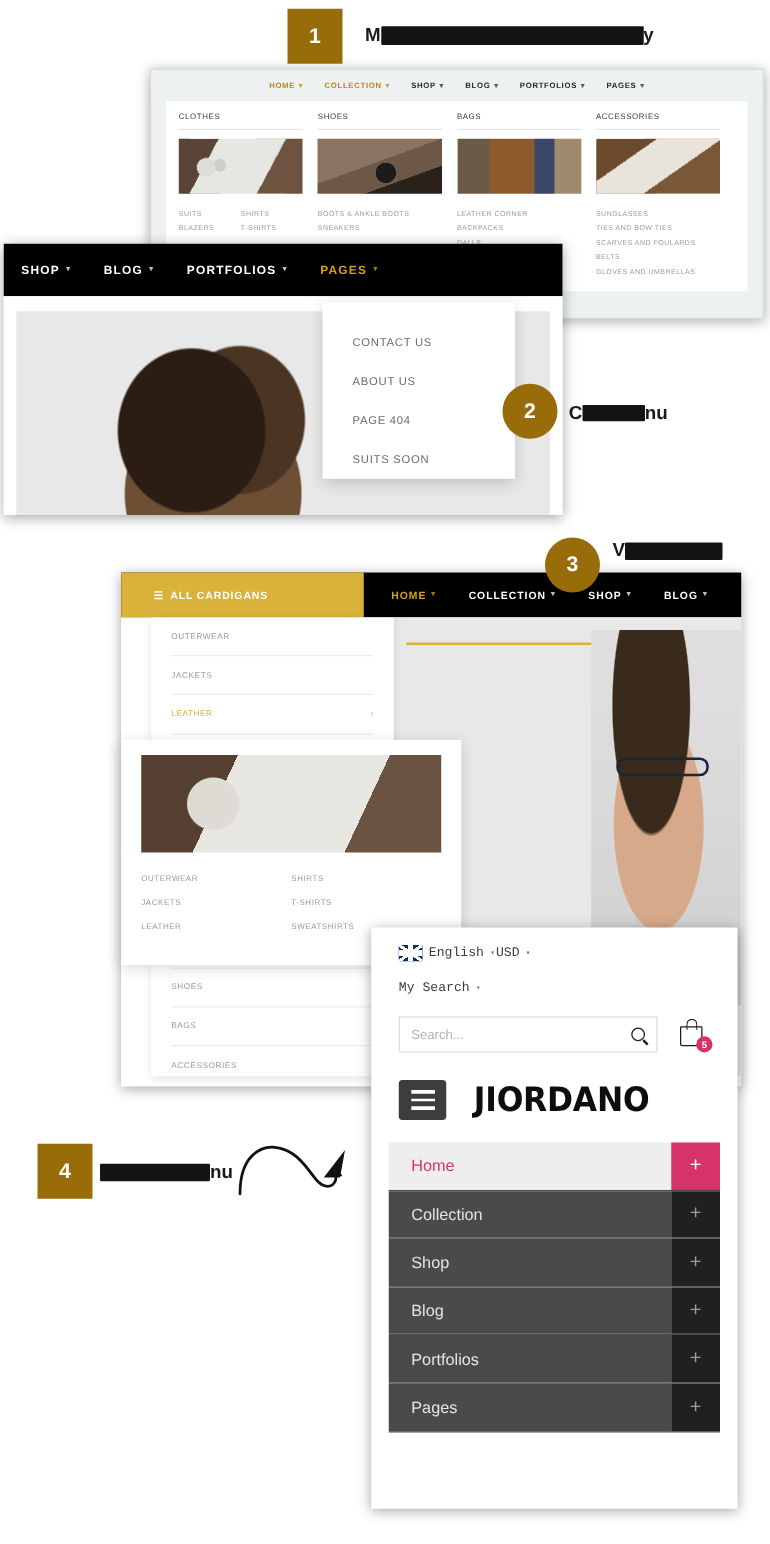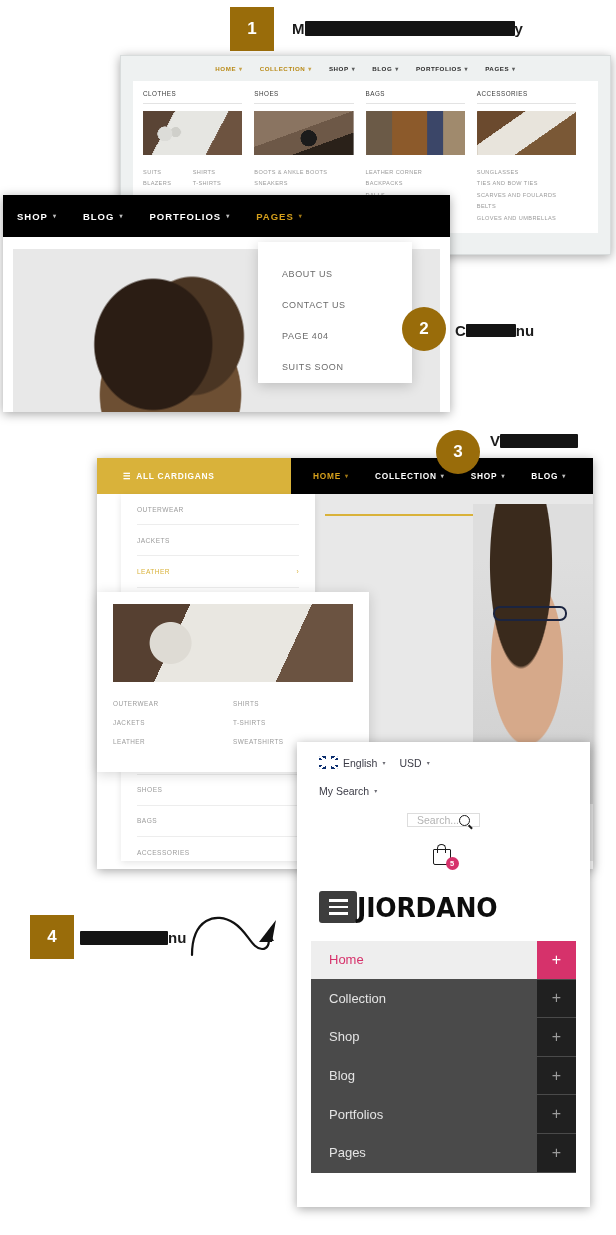--- a/index.html
+++ b/index.html
@@ -216,21 +216,21 @@
 
   
   #panel4 {
     left: 297px; top: 742px; width: 293px; height: 465px;
     background: #fff; z-index: 50;
   }
   #panel4 .util {
     padding: 14px 22px 0;
   }
   #panel4 .urow {
-    display: flex; align-items: center; gap: 14px; margin-bottom: 16px;
+    display: flex; align-items: center; gap: 1px; margin-bottom: 16px; font-family: Liberation Mono, monospace;
   }
   #panel4 .uitem {
     font-size: 10.5px; color: #3b3b46;
     display: flex; align-items: center; gap: 5px;
   }
   .flag {
     width: 19px; height: 13px; position: relative; overflow: hidden;
     background: #0b2d6e; border-radius: 1px; display: inline-block;
   }
   .flag::before {
@@ -241,21 +241,21 @@
   }
   .flag::after {
     content: ""; position: absolute; left: 0; top: 0; right: 0; bottom: 0;
     background:
       linear-gradient(to bottom, transparent calc(50% - 2.2px), #fff calc(50% - 2.2px) calc(50% + 2.2px), transparent calc(50% + 2.2px)),
       linear-gradient(to right,  transparent calc(50% - 2.2px), #fff calc(50% - 2.2px) calc(50% + 2.2px), transparent calc(50% + 2.2px)),
       linear-gradient(to bottom, transparent calc(50% - 1.2px), #cf142b calc(50% - 1.2px) calc(50% + 1.2px), transparent calc(50% + 1.2px)),
       linear-gradient(to right,  transparent calc(50% - 1.2px), #cf142b calc(50% - 1.2px) calc(50% + 1.2px), transparent calc(50% + 1.2px));
   }
   #panel4 .searchrow {
-    display: flex; align-items: center; gap: 16px; padding: 0 22px 0; flex-direction: column;
+    display: flex; align-items: center; gap: 16px; padding: 0 22px 0;
   }
   #panel4 .searchbox {
     flex: 1; height: 29px; border: 1px solid #ddd; background: #fff;
     display: flex; align-items: center; padding: 0 9px;
   }
   #panel4 .searchbox .ph {
     flex: 1; font-size: 10.5px; color: #b3b3b3;
   }
   .mag {
     width: 11px; height: 11px; border: 1.6px solid #1b1b1b;
@@ -279,21 +279,21 @@
     border-radius: 5px 5px 0 0;
   }
   .cartbadge {
     position: absolute; right: -2px; bottom: -1px;
     width: 13px; height: 13px; border-radius: 50%;
     background: #d6326b; color: #fff;
     font-size: 7.5px; font-weight: bold;
     display: flex; align-items: center; justify-content: center;
   }
   #panel4 .brandrow {
-    display: flex; align-items: center; 
+    display: flex; align-items: center; gap: 22px;
     padding: 22px 22px 18px;
   }
   #panel4 .hamburger {
     width: 38px; height: 32px; background: #3d3d3d; border-radius: 3px;
     display: flex; flex-direction: column; align-items: center;
     justify-content: center; gap: 4px;
   }
   #panel4 .hamburger span { width: 19px; height: 2.4px; background: #fff; }
   #panel4 .logo {
     font-family: "DejaVu Sans", sans-serif;
@@ -409,22 +409,22 @@
         <span>PAGES</span>
         <span class="caret">▾</span>
       </div>
   </div>
   <div class="hero">
     <div class="heroinner">
       <div class="hair"></div>
     </div>
   </div>
   <div class="dropdown">
+    <div class="di">CONTACT US</div>
     <div class="di">ABOUT US</div>
-    <div class="di">CONTACT US</div>
     <div class="di">PAGE 404</div>
     <div class="di">SUITS SOON</div>
   </div>
 </div>
 
 <div class="abs panel-shadow" id="panel3">
   <div class="bar">
     <div class="allcat">
       <span>☰</span>
       <span>ALL CARDIGANS</span>

